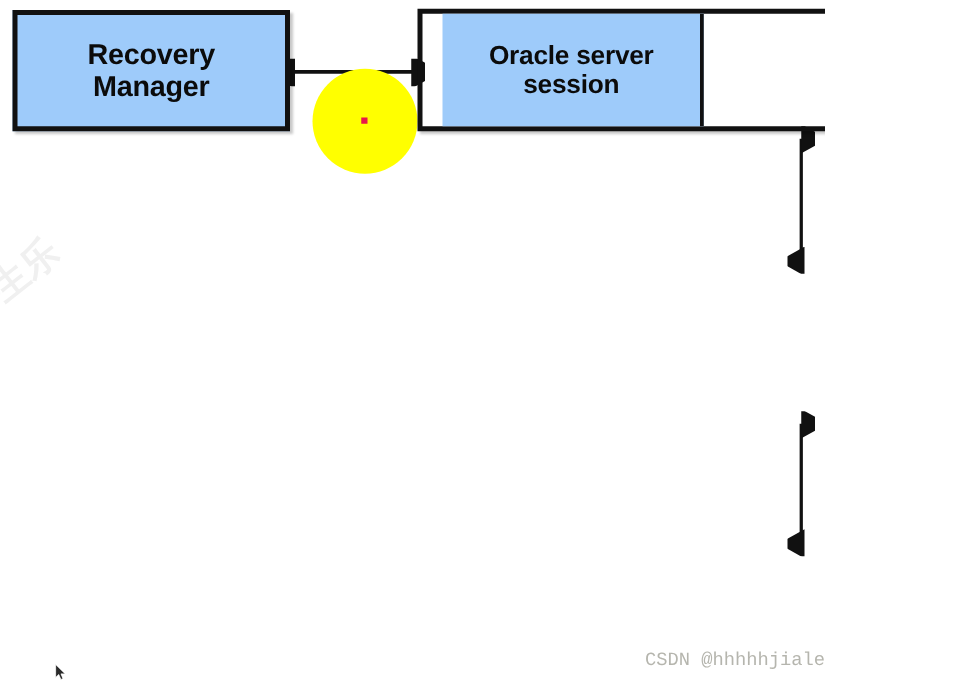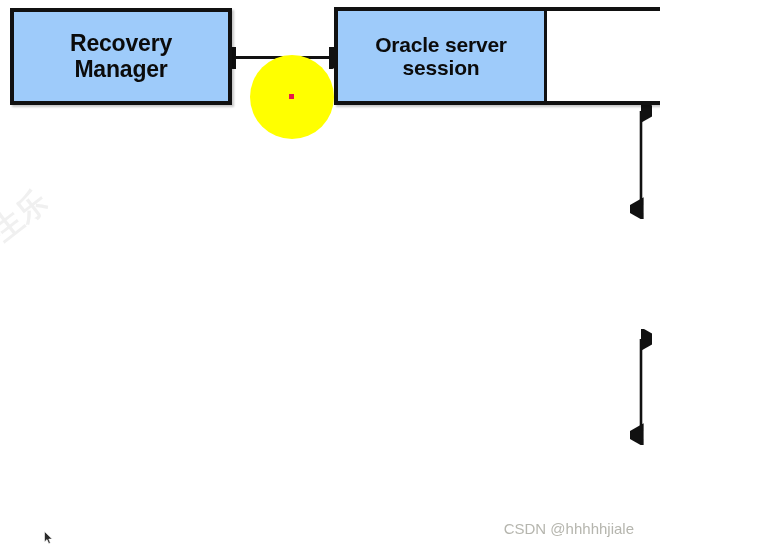--- a/index.html
+++ b/index.html
@@ -67,20 +67,21 @@
     color: #0b0b0b;
     font-weight: bold;
     line-height: 1.1;
     letter-spacing: -0.2px;
   }
   #oracle-server-session {
     width: 209px;
     background: #9ecbfa;
     border-right: 3px solid #111111;
     font-size: 21px;
+    margin-left: 16px;
   }
   #media-management-library {
     flex: 1;
     background: #d6d0f7;
     font-size: 21px;
   }
 
   #media-management-server-software {
     left: 527px; top: 215px;
     width: 226px; height: 116px;
@@ -118,28 +119,28 @@
     position: absolute;
     left: 289px; top: 94px;
     width: 5px; height: 5px;
     background: #e8174a;
     z-index: 7;
   }
 
   
   #watermark-csdn {
     position: absolute;
-    right: 26px;
+    right: 0;
     bottom: 8px;
     font-size: 15px;
     color: #a9a9a0;
     opacity: 0.85;
     z-index: 9;
     white-space: nowrap;
-    font-family: Liberation Sans, sans-serif;
+    font-family: Liberation Mono, monospace;
   }
   .watermark-cjk {
     position: absolute;
     color: #f0f0f0;
     font-size: 30px;
     font-weight: bold;
     transform: rotate(-38deg);
     z-index: 1;
     user-select: none;
     white-space: nowrap;

